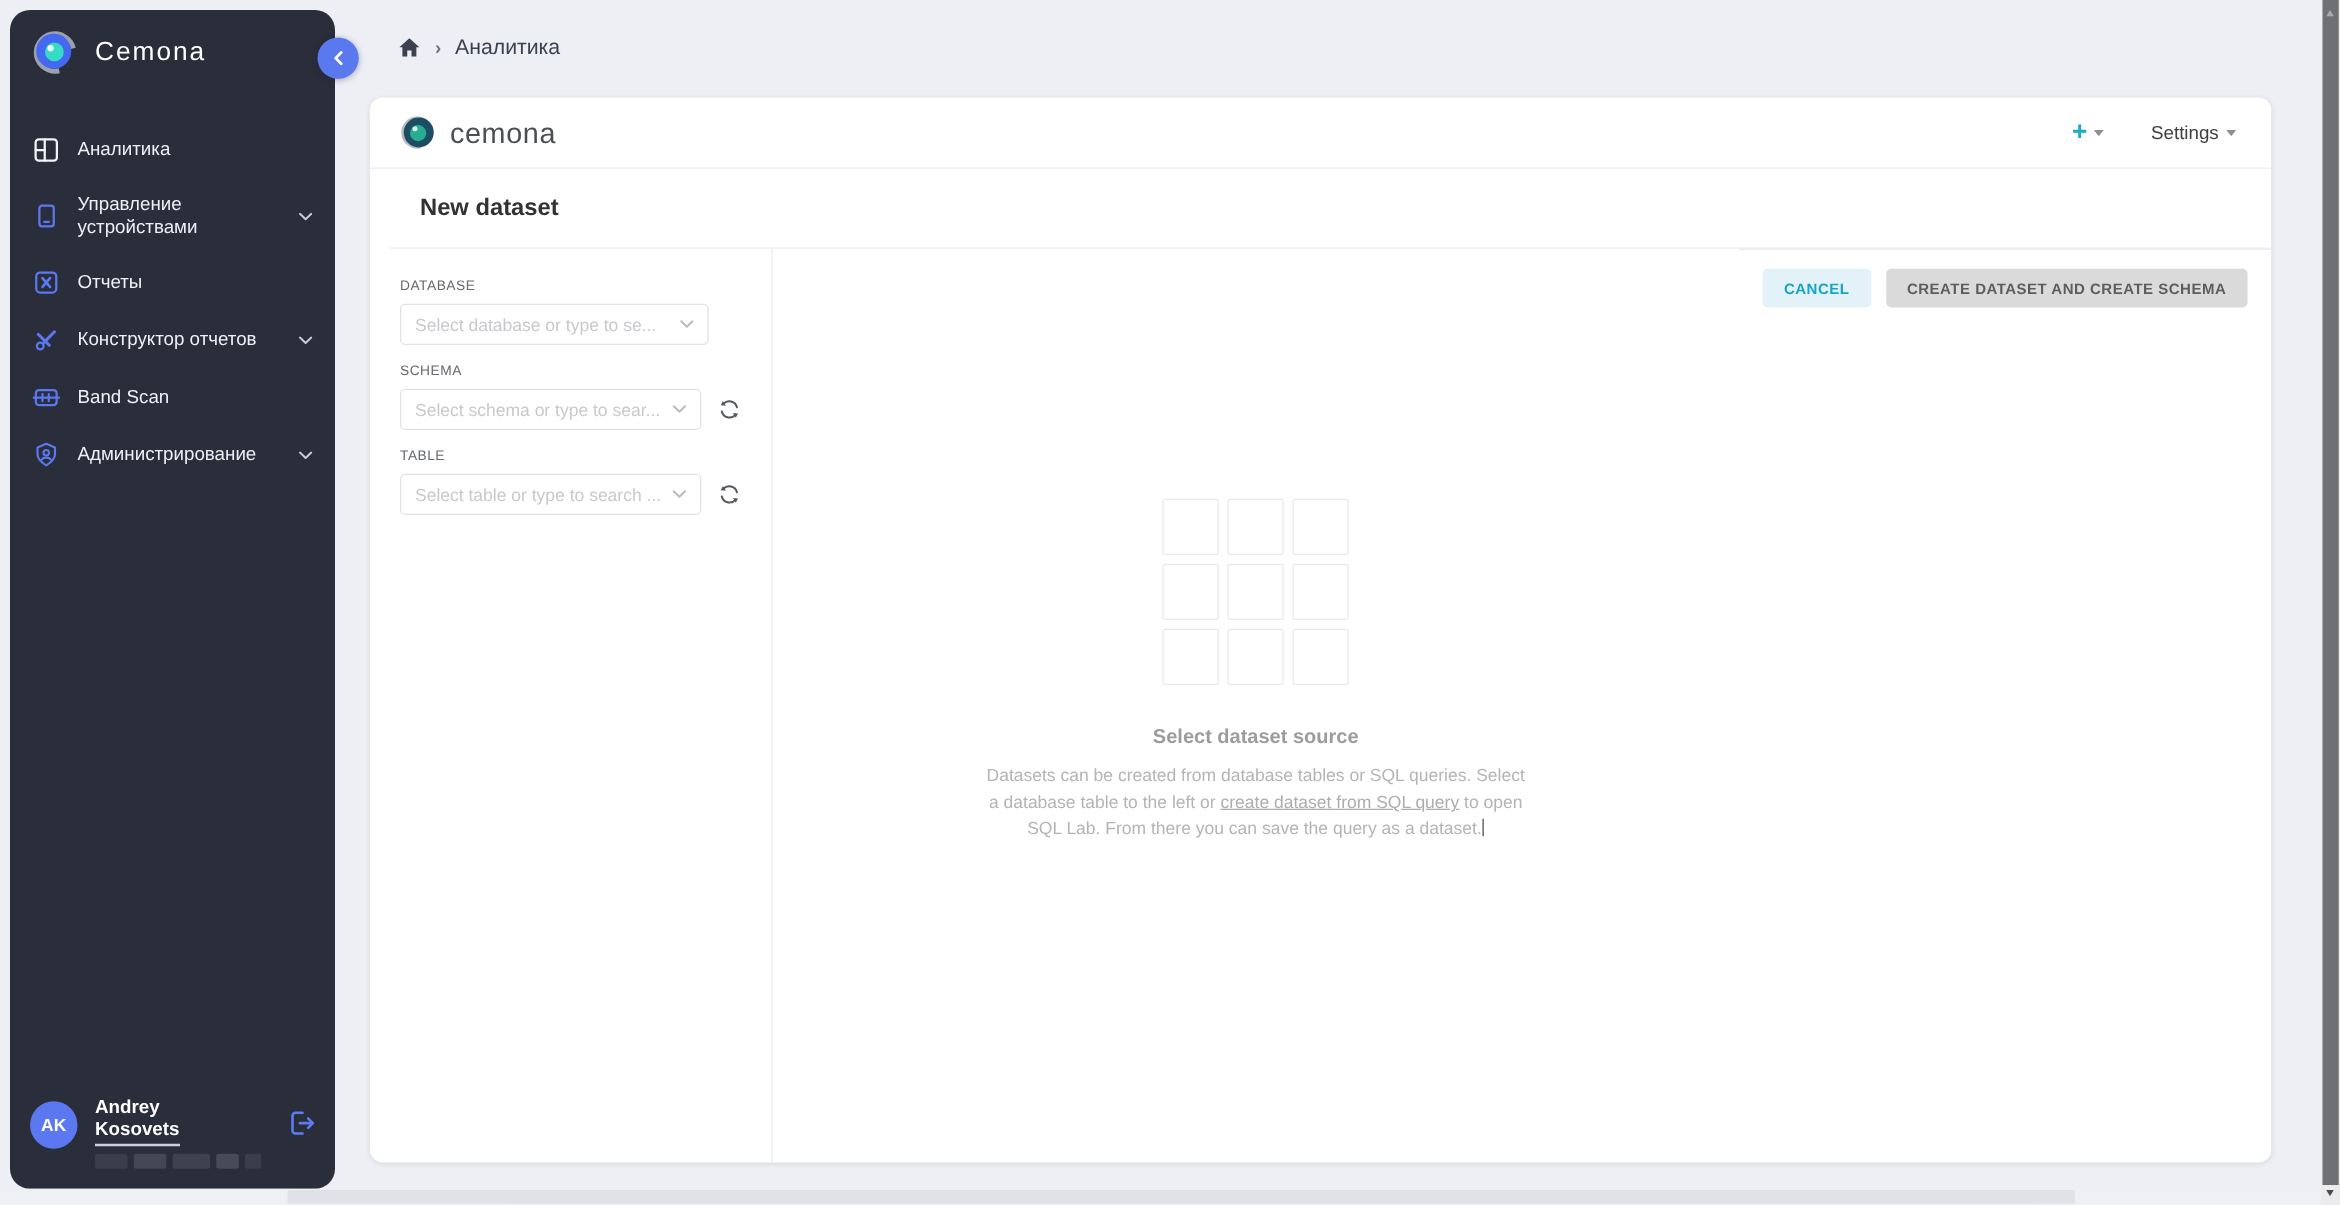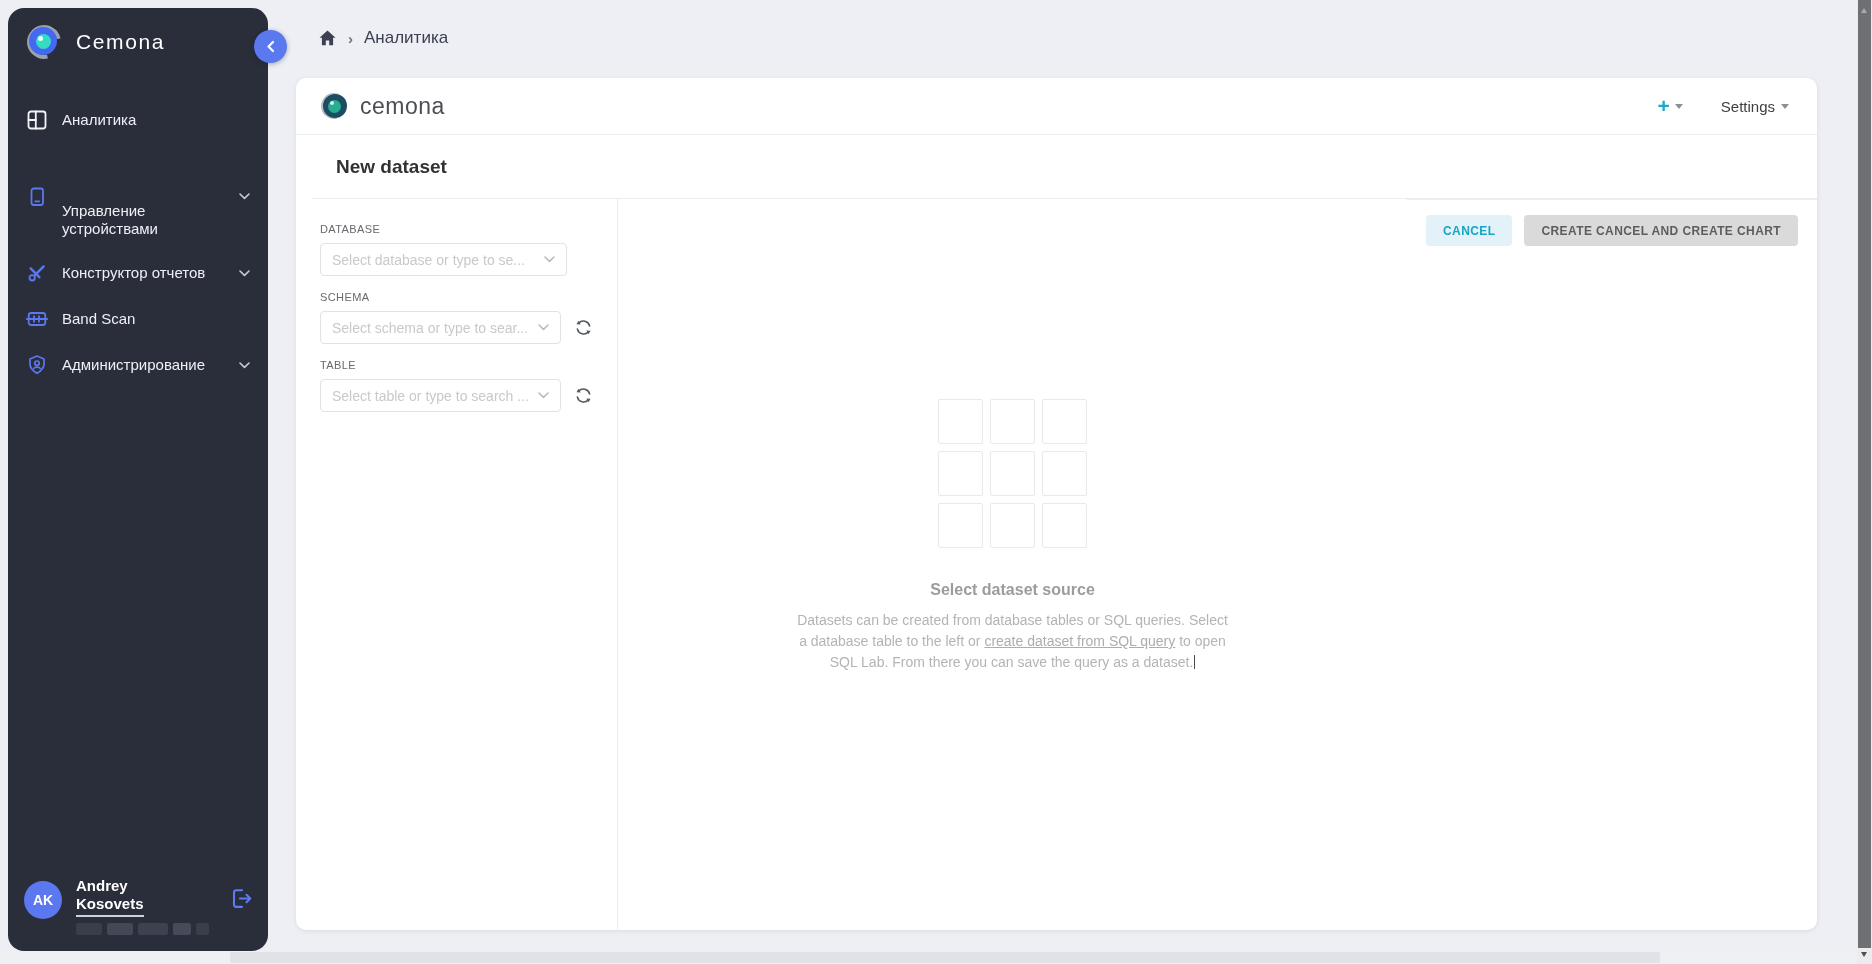--- a/index.html
+++ b/index.html
@@ -140,28 +140,39 @@
 
       <div class="nav-item">
         <span class="ni-icon">
           <svg width="22" height="22" viewBox="0 0 22 22">
               <g fill="none" stroke="#5b78f0" stroke-width="1.8" stroke-linecap="round" stroke-linejoin="round">
                 <rect x="5.5" y="2.5" width="11.5" height="16.5" rx="2.2"></rect>
                 <line x1="9.3" y1="15.4" x2="13.2" y2="15.4"></line>
               </g>
             </svg>
         </span>
-        <span class="ni-label" style="max-width:150px;margin-top:47px;">Управление устройствами</span>
+        <span class="ni-label" style="max-width:150px;">Управление устройствами</span>
         <span class="chev">
           <svg width="11" height="7" viewBox="0 0 11 7">
               <polyline points="1,1 5.5,5.4 10,1" fill="none" stroke="#c6cada" stroke-width="1.6" stroke-linecap="round" stroke-linejoin="round"></polyline>
             </svg>
         </span>
       </div>
 
+      <div class="nav-item">
+        <span class="ni-icon">
+          <svg width="22" height="22" viewBox="0 0 22 22">
+              <g fill="none" stroke="#5b78f0" stroke-linecap="round" stroke-linejoin="round">
+                <rect x="3" y="3" width="16" height="16" rx="3" stroke-width="1.8"></rect>
+                <path d="M8 7.5 L14 14.5 M14 7.5 L8 14.5" stroke-width="2.2"></path>
+              </g>
+            </svg>
+        </span>
+        <span class="ni-label">Отчеты</span>
+      </div>
 
       <div class="nav-item">
         <span class="ni-icon">
           <svg width="22" height="22" viewBox="0 0 22 22">
               <g fill="none" stroke="#5b78f0" stroke-linecap="round" stroke-linejoin="round">
                 <circle cx="6.2" cy="15.8" r="2.7" stroke-width="1.8"></circle>
                 <path d="M9.2 12.9 L17.6 4.4" stroke-width="2.4"></path>
                 <path d="M4.6 6.4 L13.4 15.2" stroke-width="2.4"></path>
               </g>
             </svg>
@@ -358,21 +369,21 @@
             <div class="empty-text">
               <span>Datasets can be created from database tables or SQL queries. Select</span><br>
               <span>a database table to the left or </span><a>create dataset from SQL query</a><span> to open</span><br>
               <span>SQL Lab. From there you can save the query as a dataset.</span><span class="cursor-bar"></span>
             </div>
           </div>
         </div>
 
         <div class="footer">
           <button class="btn btn-cancel">CANCEL</button>
-          <button class="btn btn-create">CREATE CANCEL AND CREATE CHART</button>
+          <button class="btn btn-create">CREATE DATASET AND CREATE SCHEMA</button>
         </div>
       </div>
     </div>
   </div>
 
   <div class="vscroll">
     <div class="vthumb"></div>
     <div class="arr-up"></div>
     <div class="arr-down"></div>
   </div>

